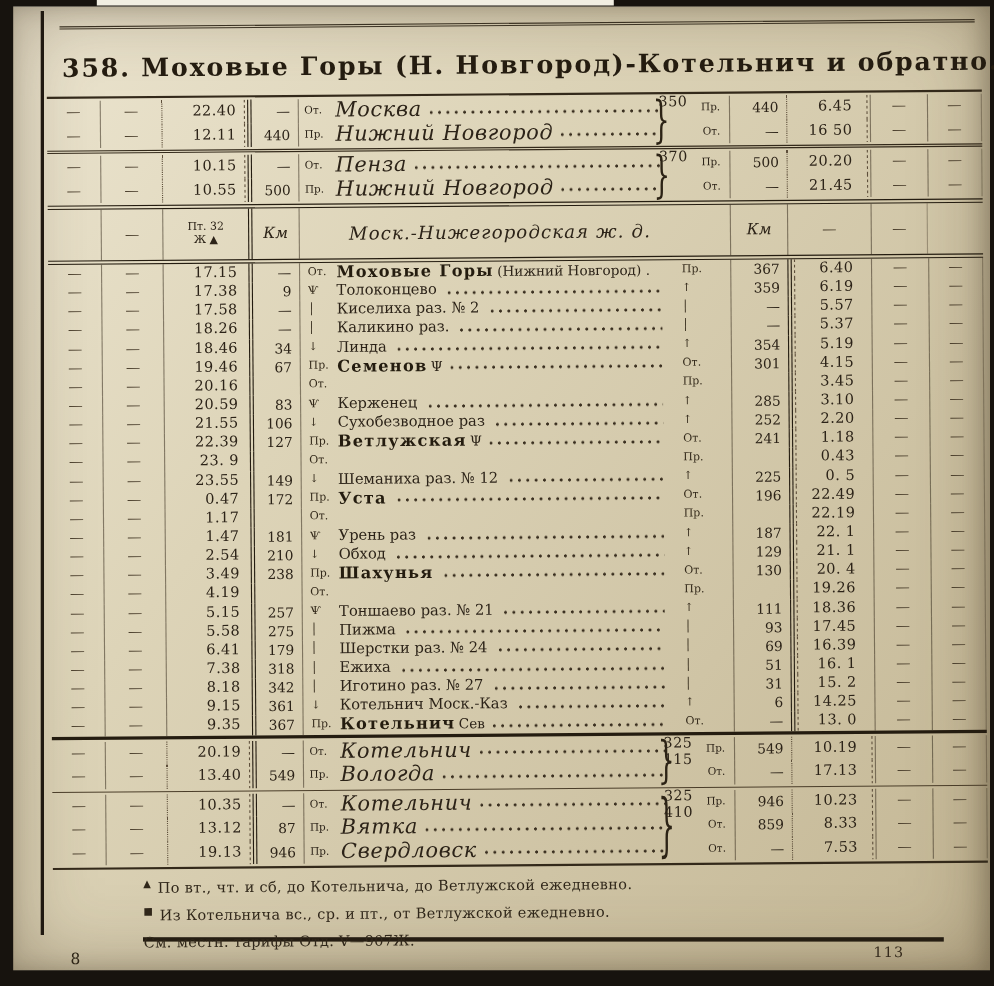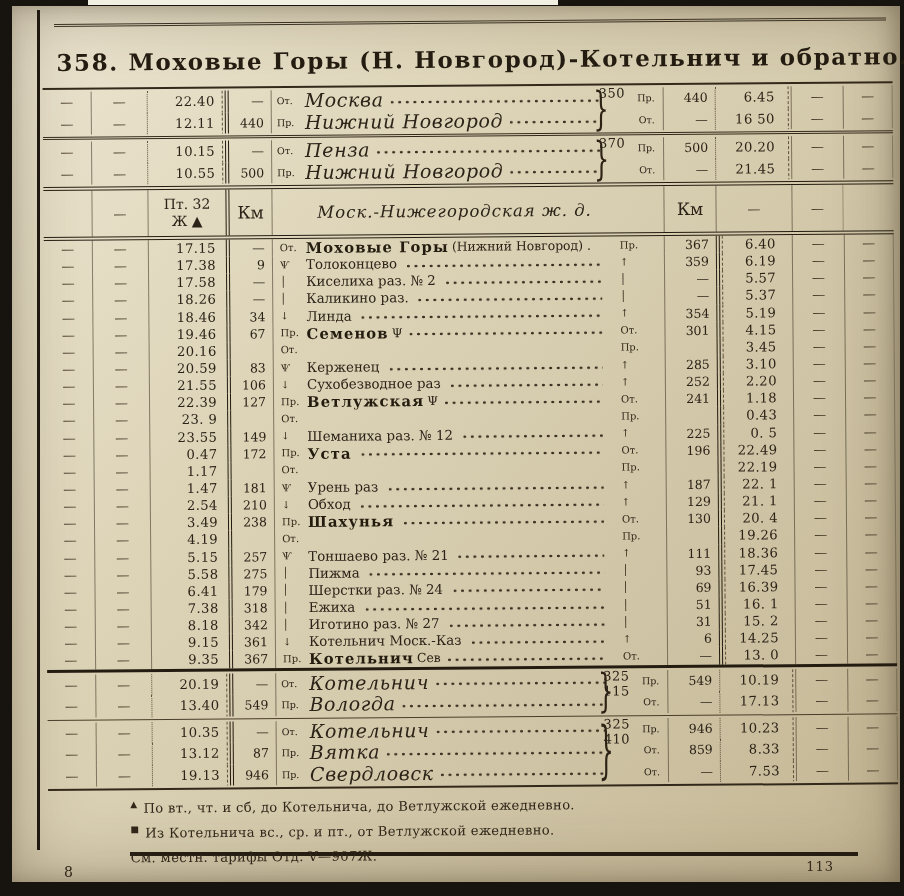--- a/index.html
+++ b/index.html
@@ -4,21 +4,21 @@
 <style>
   html,body{margin:0;padding:0}
   body{width:904px;height:896px;background:#17130e;position:relative;overflow:hidden;
        font-family:"DejaVu Serif",serif;color:#2c2318}
   .sliver{position:absolute;top:0;left:88px;width:470px;height:5px;background:#f1eee2;z-index:3}
   .paper{position:absolute;left:12px;top:6px;width:888px;height:876px;
          background:linear-gradient(128deg,#ece5d0 0%,#ddd4b8 35%,#cfc4a5 70%,#c3b694 100%);
          box-shadow:inset 0 0 70px rgba(70,52,28,.38), inset -6px 0 18px rgba(40,30,15,.25)}
   .gutter{position:absolute;left:25px;top:4px;bottom:32px;width:3px;background:#201911}
   .bottomrule{position:absolute;left:118px;right:42px;bottom:26px;height:4px;background:#251d12}
-  .pageno{position:absolute;right:66px;bottom:8px;font-size:13px;letter-spacing:1px;color:#352a1c}
+  .pageno{position:absolute;right:78px;bottom:8px;font-size:13px;letter-spacing:1px;color:#352a1c}
   .sheetno{position:absolute;left:52px;bottom:2px;font-size:14px;color:#2e2517}
   .content{position:absolute;left:32px;top:8px;right:6px;transform:rotate(-0.45deg);transform-origin:30% 30%}
   .toprule{border-top:3px double #3a3122;margin:8px 6px 0 12px}
   .title{font-size:23px;font-weight:bold;letter-spacing:1.6px;margin:22px 0 12px 14px;white-space:nowrap;color:#241c10}
 
   .row{display:grid;grid-template-columns:48px 56px 78px 46px 30px 1fr 56px 52px 76px 52px 50px;align-items:center}
   .cell{height:100%;display:flex;align-items:center;box-sizing:border-box}
   .c2,.c3,.c5,.c8,.c10,.c11{border-left:1px solid rgba(52,42,28,.55)}
   .c11{border-right:1px solid rgba(52,42,28,.35)}
   .c4,.c9{border-left:4px double #241c10}
@@ -50,22 +50,22 @@
   .blk{position:relative;padding:2px 0}
   .tb1{border-top:2px solid #33291a}
   .tb2{border-top:3px double #33291a}
   .hdr{border-top:4px double #241c10;border-bottom:4px double #241c10;height:46px}
   .main{border-bottom:3px solid #241c10}
   .bbB{border-top:1px solid #4a3d29;border-bottom:2px solid #33291a}
   .brace{position:absolute;right:284px;top:50%;transform:translateY(-52%) scaleY(1.9);font-size:24px;color:#2c2315}
   .brace.tall{transform:translateY(-52%) scaleY(2.6)}
   .bnums{position:absolute;right:254px;top:0;bottom:0;width:40px;display:flex;flex-direction:column;
          justify-content:flex-start;align-items:flex-start;font-size:13px;letter-spacing:.5px}
-  .hdr .c3,.hdr .c9{flex-direction:column;justify-content:center;font-size:14px;line-height:1.25;padding:0;white-space:nowrap}
-  .hdr .km{justify-content:center;font-size:17px;padding:0}
+  .hdr .c3,.hdr .c9{flex-direction:column;justify-content:center;font-size:10px;line-height:1.25;padding:0;white-space:nowrap}
+  .hdr .km{justify-content:center;font-style:italic;font-size:14px;padding:0}
   .hdr .line-name{justify-content:center;font-style:italic;font-size:16.5px;letter-spacing:1px}
   .fnmark{font-size:9px;vertical-align:super;padding-right:6px}
   .fn{margin:9px 0 0 82px;font-size:13.2px;letter-spacing:.3px;color:#30271a}
   .fns{margin-top:6px}
 </style>
 </head>
 <body>
 
 <div class="sliver"></div>
 

